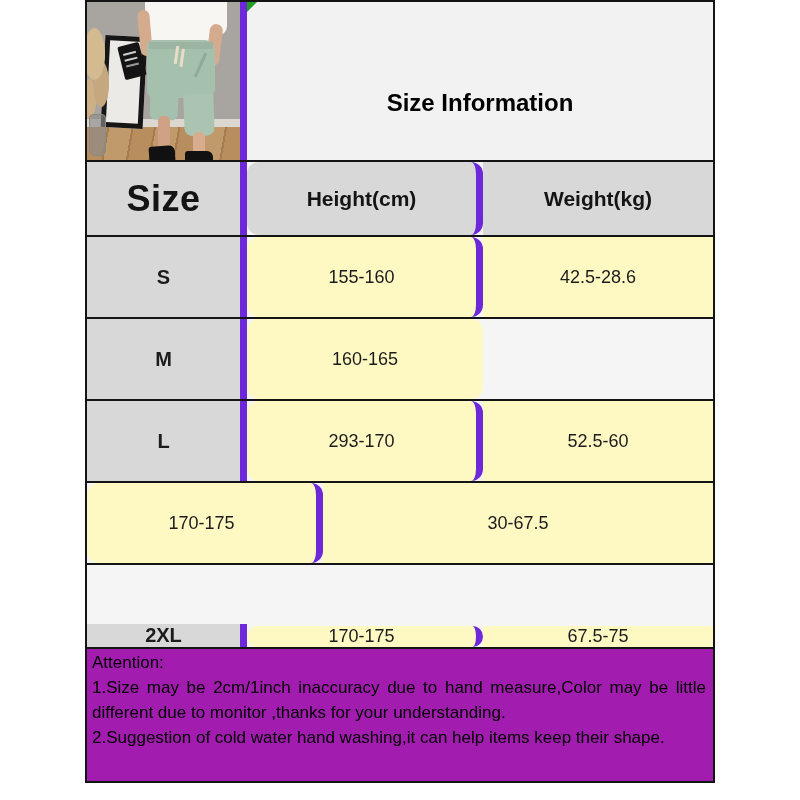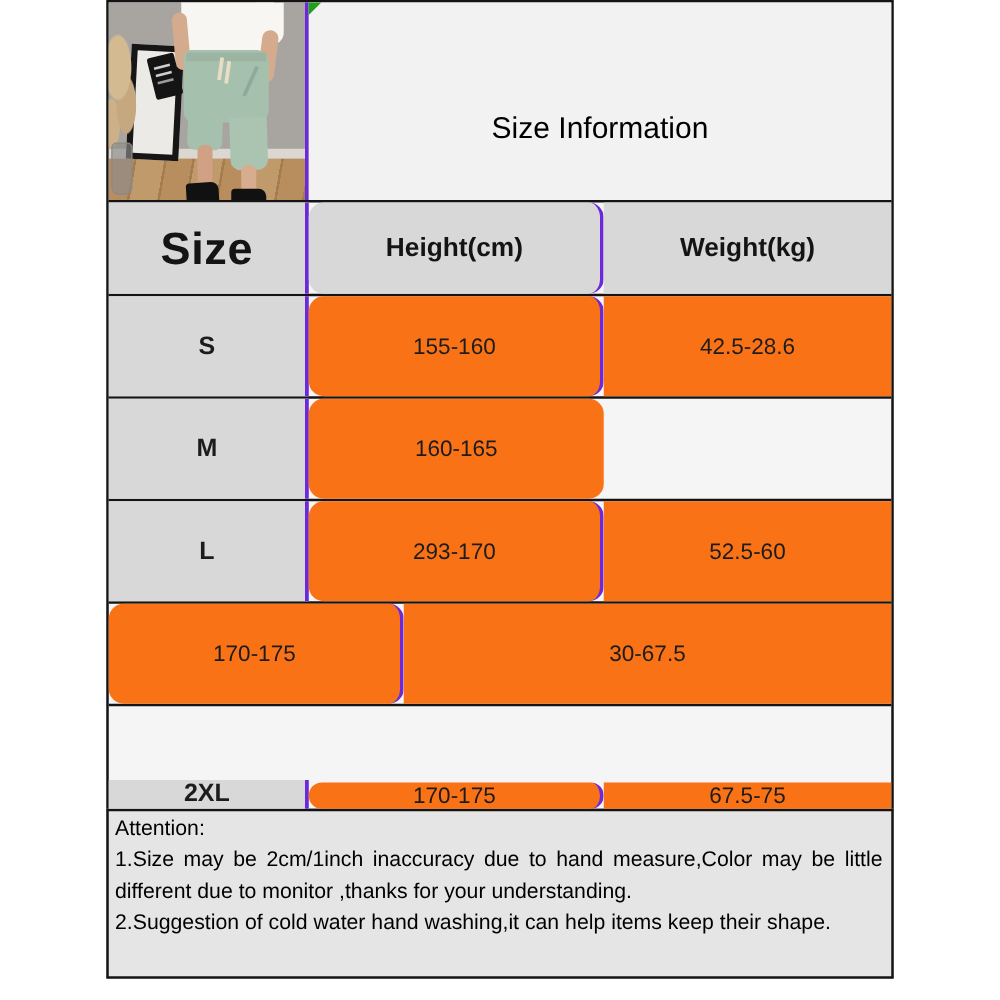--- a/index.html
+++ b/index.html
@@ -4,38 +4,38 @@
 <style>
   * { box-sizing: border-box; margin: 0; padding: 0; }
   html, body { width: 800px; height: 800px; background: #ffffff;
     font-family: "Liberation Sans", "DejaVu Sans", sans-serif; color: #141414; }
   .panel { position: absolute; left: 85px; top: 0; width: 630px; }
 
   
   .tbl { border: 2px solid #141414; background: #f5f5f5; }
   .row { display: flex; border-bottom: 2px solid #141414; }
   .row:last-child { border-bottom: none; align-items: flex-end; }
-  .cell { border-right: 3px solid #6d28d9; }
+  .cell { border-right: 7px solid #6d28d9; }
   .cell:last-child { border-right: none; }
   .c1 { width: 160px; flex: 0 0 160px; }
   .c2 { width: 236px; flex: 0 0 236px; border-radius: 12px; }
   .c3 { flex: 1 1 auto; }
   .top-row { height: 160px; }
   .header-row { height: 75px; }
   .data-row { height: 82px; }
   .th, .td { display: flex; align-items: center; justify-content: center; }
   .th { background: #d8d8d8; font-weight: bold; font-size: 21px; }
   .th-size { font-size: 36px; letter-spacing: 0.5px; }
-  .td { background: #f97316; font-size: 18px; color: #1c1c1c; }
+  .td { background: #fef9c3; font-size: 18px; color: #1c1c1c; }
   .td-size { background: #d8d8d8; font-weight: bold; font-size: 20px; }
 
   
   .title-cell { background: #f2f2f2; display: flex; align-items: center;
     justify-content: center; position: relative; }
-  .title-text { font-size: 24px; font-weight: normal; color: #000; margin-top: 44px; }
+  .title-text { font-size: 24px; font-weight: bold; color: #000; margin-top: 44px; }
   .flag { position: absolute; left: 0; top: 0; width: 0; height: 0;
     border-top: 10px solid #1f9e1f; border-right: 10px solid transparent; }
 
   
   .photo-cell { position: relative; overflow: hidden; background: #a8a5a1; }
   .photo-cell div { position: absolute; }
   .skirting { left: 0; top: 117px; width: 100%; height: 8px; background: #dcd8d1; }
   .floor { left: 0; top: 125px; width: 100%; height: 35px;
     background: repeating-linear-gradient(100deg,
       #b98e5e 0 20px, #a57c4f 20px 22px, #c19a6b 22px 44px, #a57c4f 44px 46px); }
@@ -74,21 +74,21 @@
     border-radius: 5px; }
   .shin-right { left: 106px; top: 130px; width: 12px; height: 24px; background: #d8ad8f;
     border-radius: 5px; }
   .shoe-left { left: 62px; top: 144px; width: 26px; height: 16px; background: #111;
     border-radius: 3px 6px 2px 2px; transform: rotate(-4deg); }
   .shoe-right { left: 98px; top: 149px; width: 28px; height: 13px; background: #111;
     border-radius: 3px 6px 2px 2px; }
 
   
   .attention { border: 2px solid #141414; margin-top: -2px; height: 136px;
-    background: #e5e5e5; padding: 1px 7px 0 5px; font-size: 17px; line-height: 25px;
+    background: #a21caf; padding: 1px 7px 0 5px; font-size: 17px; line-height: 25px;
     color: #000; }
   .attention .just { text-align: justify; }
 </style>
 </head>
 <body>
 
 <div class="panel">
 
   <div class="tbl">
 

